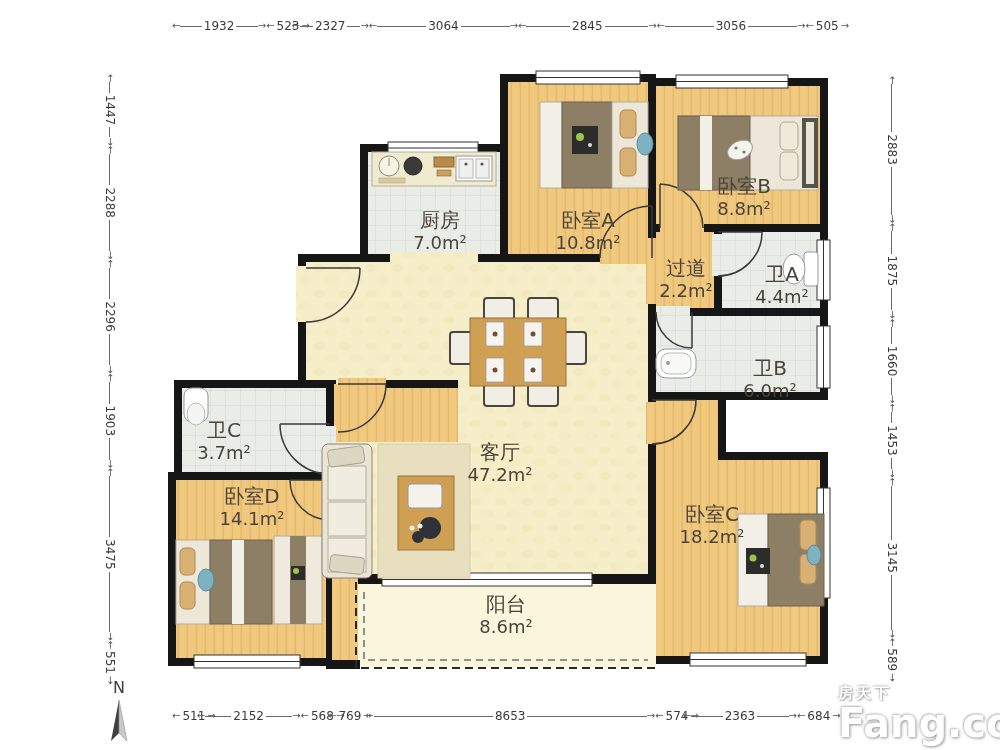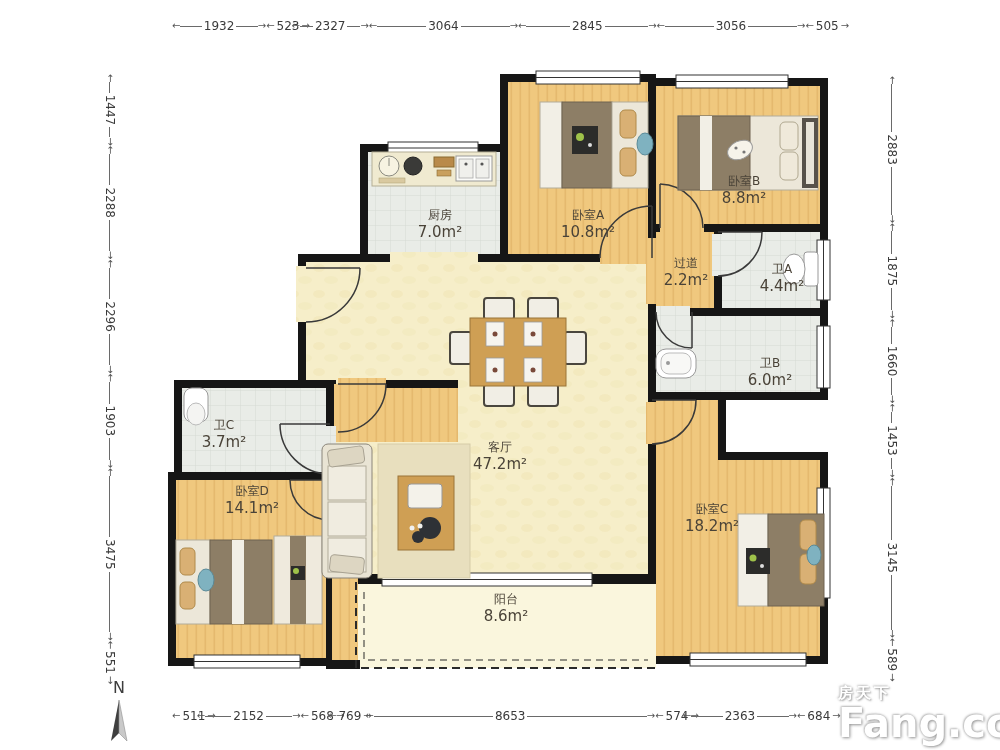--- a/index.html
+++ b/index.html
@@ -2,22 +2,22 @@
 <html><head>
 <meta charset="utf-8">
 <style>
   html,body{margin:0;padding:0;background:#fff;}
   .stage{position:relative;width:1000px;height:750px;background:#ffffff;overflow:hidden;
          font-family:"DejaVu Sans",sans-serif;}
   .plan-svg{position:absolute;left:0;top:0;}
   
   .room-label{position:absolute;transform:translateX(-50%);text-align:center;color:#4a4338;
               line-height:1.22;white-space:nowrap;}
-  .room-label .rn{font-size:12px;}
-  .room-label .ra{font-size:15px;text-align:center;}
+  .room-label .rn{font-size:20px;}
+  .room-label .ra{font-size:18px;text-align:center;}
   
   .dim-row{position:absolute;display:flex;align-items:center;height:16px;}
   .dim-col{position:absolute;display:flex;align-items:center;height:16px;
            transform:rotate(90deg);transform-origin:top left;}
   .dim-seg{display:flex;align-items:center;min-width:0;}
   .dim-seg .ln{flex:1 1 0;height:1px;background:#6a6a6a;min-width:0;}
   .dim-seg .ar{font-size:10px;color:#555;line-height:1;flex:0 0 auto;}
   .dim-seg .dv{padding:0 2px;font-size:12px;color:#3a3a3a;white-space:nowrap;flex:0 0 auto;}
   
   .north{position:absolute;left:102px;top:678px;width:34px;text-align:center;color:#3d3d3d;}

